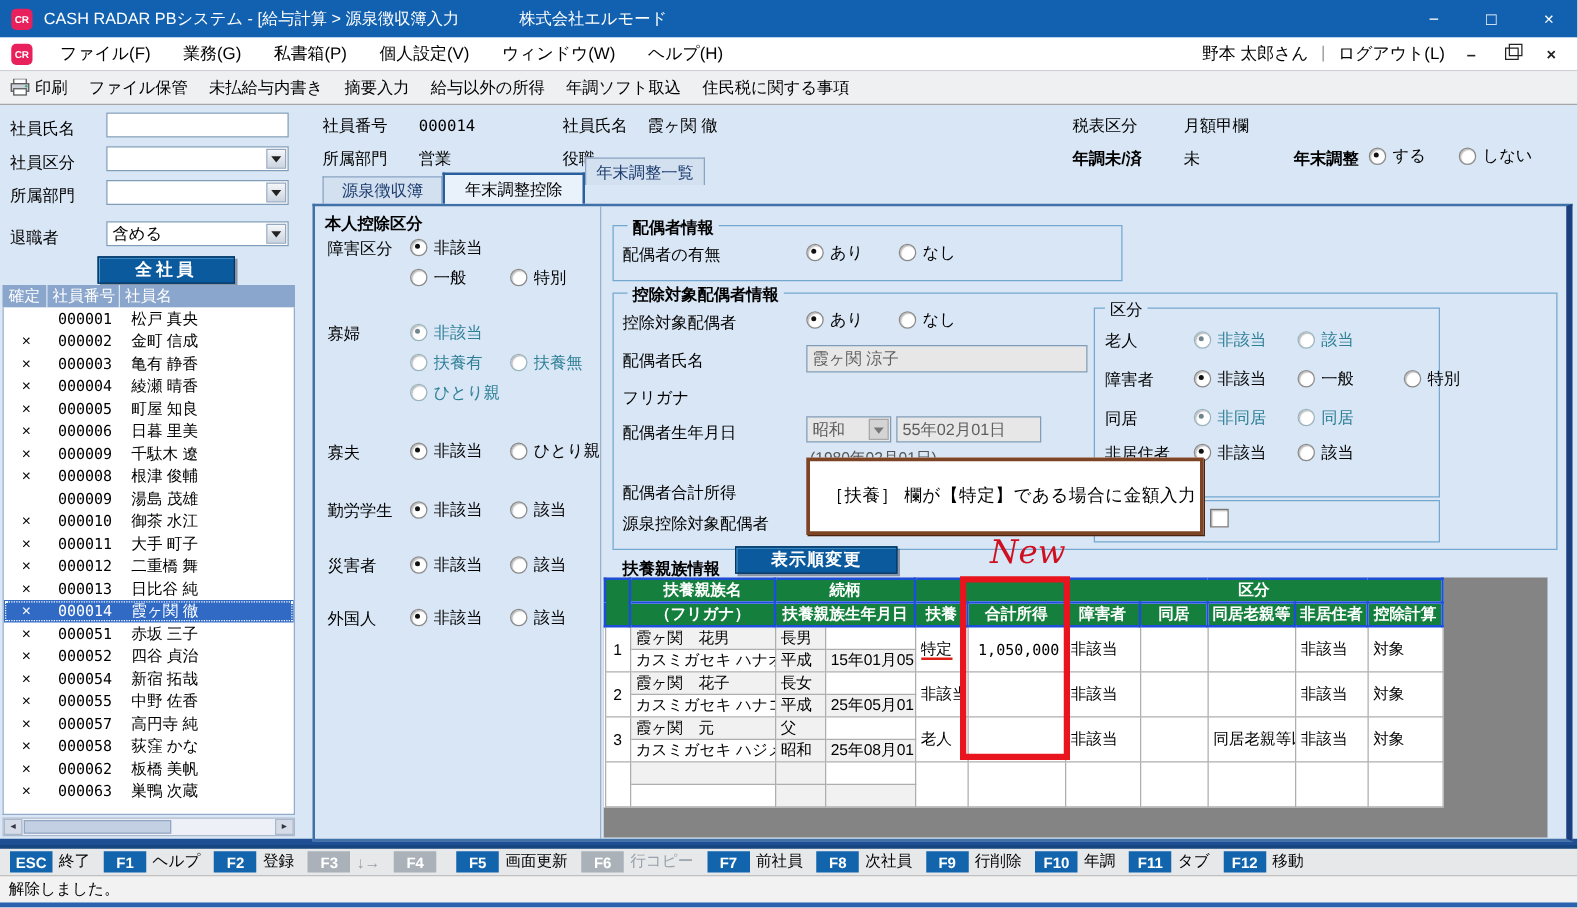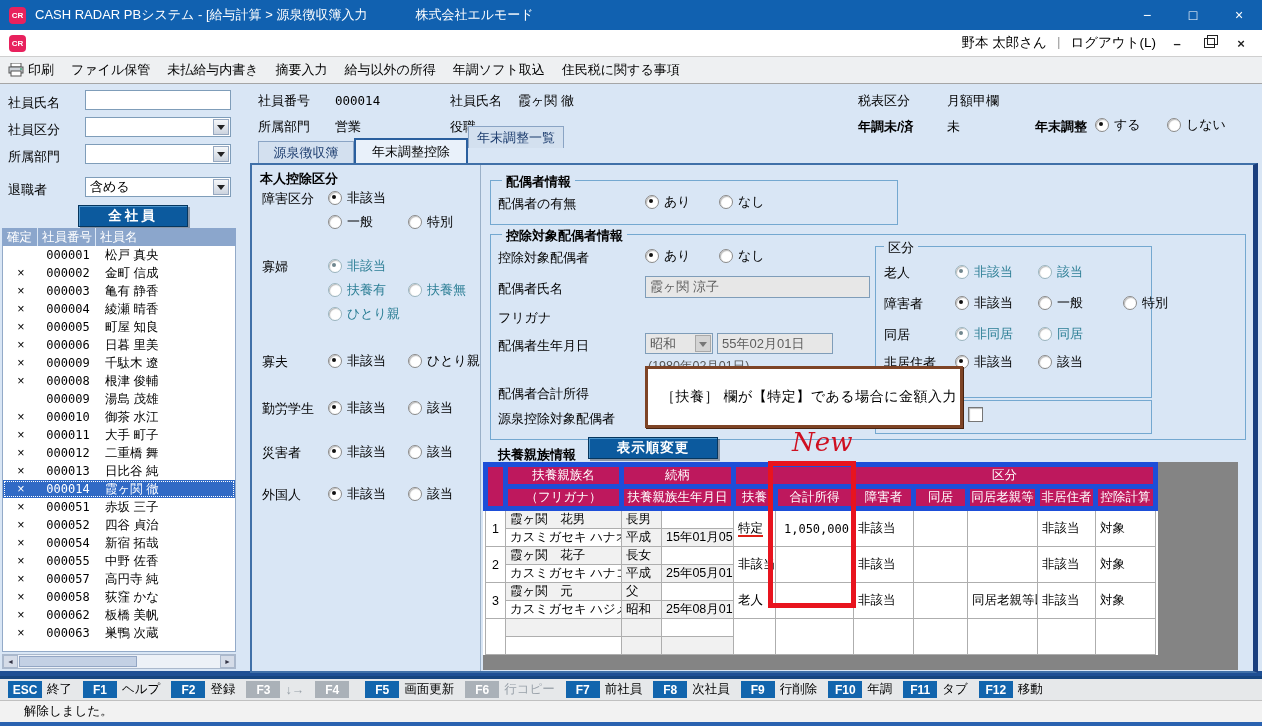--- a/index.html
+++ b/index.html
@@ -84,21 +84,21 @@
     box-shadow:inset 1px 1px 1px #bbb;position:relative;flex:none}
   .radio.checked .dot::after{content:"";position:absolute;left:3px;top:3px;width:4px;height:4px;border-radius:50%;background:#111}
   .radio.dis{color:#2d7f96}
   .radio.dis .dot{border-color:#9ab4be}
   .radio.dis.checked .dot::after{background:#70868e}
   .checkbox{position:absolute;width:13px;height:13px;background:#fff;border:1px solid #767676;box-shadow:inset 1px 1px 1px #bbb}
 
   
   .graypanel{position:absolute;background:#848484}
   table.dtable{border-collapse:collapse;table-layout:fixed;width:672px;background:#fff;font-size:12.5px}
-  .dtable th{background:#be185d;color:#fff;font-weight:normal;border:5px solid #1d4ed8;height:17px;padding:0;white-space:nowrap;overflow:hidden}
+  .dtable th{background:#15803d;color:#fff;font-weight:bold;border:2px solid #1d4ed8;height:17px;padding:0;white-space:nowrap;overflow:hidden}
   .dtable td{border:1px solid #aeaeae;padding:0 4px;height:18px;white-space:nowrap;overflow:hidden;box-sizing:border-box}
   .dtable .g{background:#f1f1f1}
   .dtable .cnum{text-align:center;padding:0}
   .dtable .cincome{text-align:right;font-family:"DejaVu Sans Mono",monospace;font-size:12px}
   .redline{border-bottom:2px solid #dd2016;padding-bottom:0}
 
   .tooltip{position:absolute;background:#fff;border:3px solid #7e4426;box-shadow:1px 1px 0 #4a2410;
     display:flex;align-items:center;padding-left:13px;font-size:14px;letter-spacing:.5px;z-index:10;box-sizing:border-box;white-space:nowrap}
   .redbox{position:absolute;border:5px solid #e8141e;z-index:6;pointer-events:none;box-sizing:border-box}
   .newtext{position:absolute;color:#cf1020;font-style:italic;font-family:"DejaVu Serif","Liberation Serif",serif;
@@ -108,41 +108,49 @@
   
   .fnbar{position:absolute;top:676px;left:0;width:100%;height:24px;background:#e6e8ea;border-top:3px solid #16457f;
     display:flex;align-items:center;padding-left:8px;box-sizing:border-box}
   .fkey{display:flex;align-items:center;margin-right:11px;cursor:pointer}
   .kbadge{min-width:34px;height:17px;background:#1265ad;color:#fff;font-weight:bold;font-size:12px;
     display:flex;align-items:center;justify-content:center;margin-right:5px;padding:0 4px;box-sizing:border-box}
   .fkey.dis .kbadge{background:#aab1b8}
   .klabel{font-size:12.5px}
   .fkey.dis .klabel{color:#99a1a9}
   .statusbar{position:absolute;top:700px;left:0;width:100%;height:22px;background:#f2f2f2;border-top:1px solid #c0c0c0;
-    font-size:12.5px;display:flex;align-items:center;padding-left:24px;box-sizing:border-box}
+    font-size:12.5px;display:flex;align-items:center;padding-left:7px;box-sizing:border-box}
   .bottomstrip{position:absolute;top:722px;left:0;width:100%;height:4px;background:#2a62b0}
 </style>
 </head>
 <body>
 
 <div id="window">
 
   <div class="titlebar">
     <span class="logo">CR</span>
     <span class="title-text">CASH RADAR PBシステム - [給与計算 &gt; 源泉徴収簿入力</span>
     <span class="title-company">株式会社エルモード</span>
     <div class="win-controls">
       <span class="win-btn">−</span>
       <span class="win-btn">□</span>
       <span class="win-btn">×</span>
     </div>
   </div>
 
   <div class="menubar">
     <span class="logo">CR</span>
+    <div style="display:flex">
+        <span class="menu-item">ファイル(F)</span>
+        <span class="menu-item">業務(G)</span>
+        <span class="menu-item">私書箱(P)</span>
+        <span class="menu-item">個人設定(V)</span>
+        <span class="menu-item">ウィンドウ(W)</span>
+        <span class="menu-item">ヘルプ(H)</span>
+      </div>
     <div class="menu-right">
       <span>野本 太郎さん</span>
       <span class="menu-sep">|</span>
       <span>ログアウト(L)</span>
       <span class="mdi-btn">–</span>
       <span class="mdi-btn">
           <span class="mdi-restore"></span>
         </span>
       <span class="mdi-btn">×</span>
     </div>

